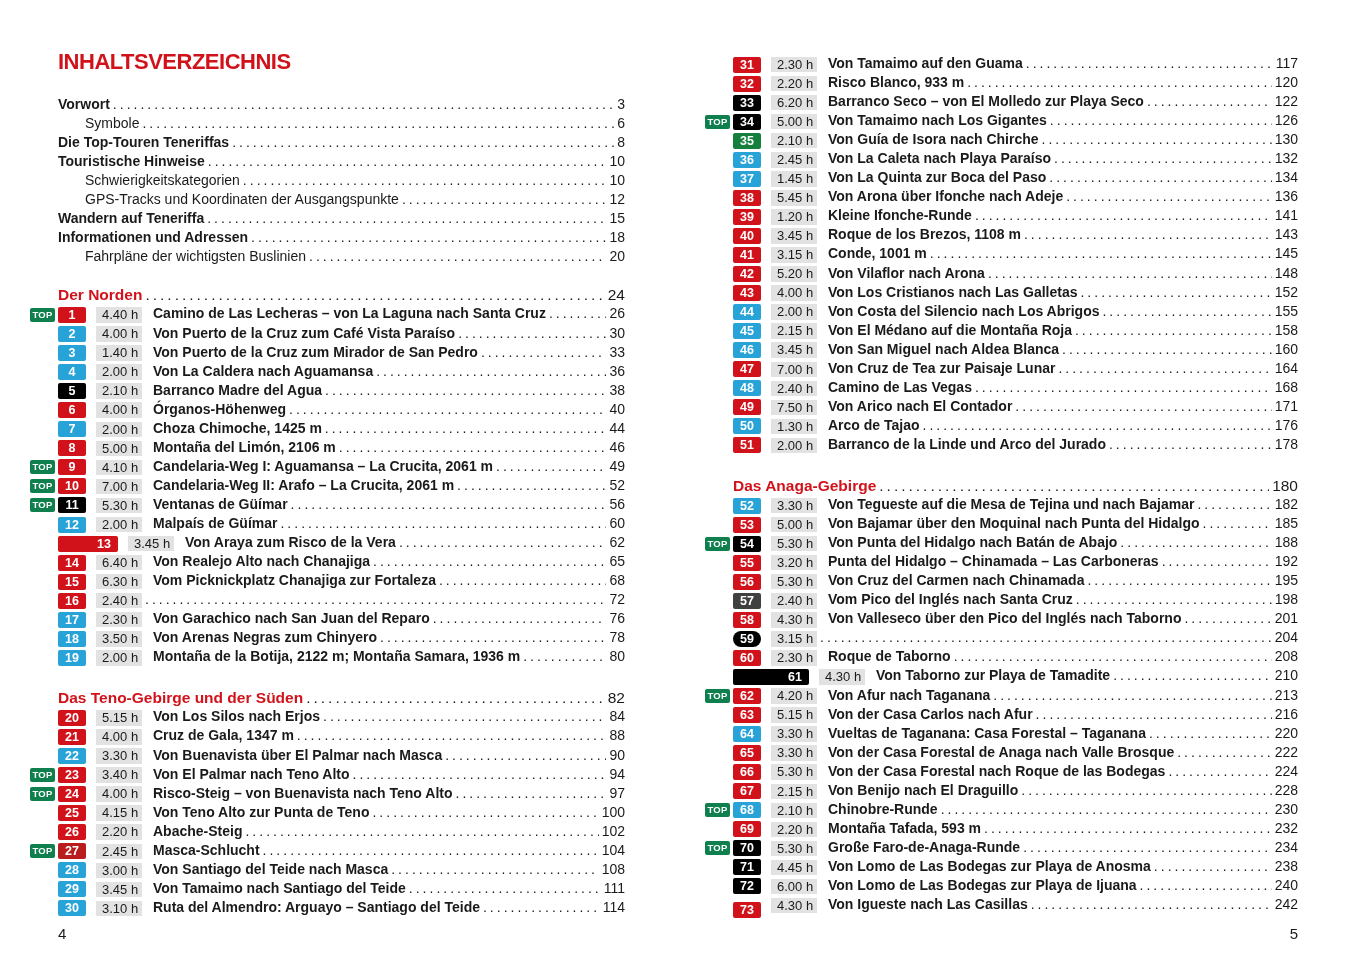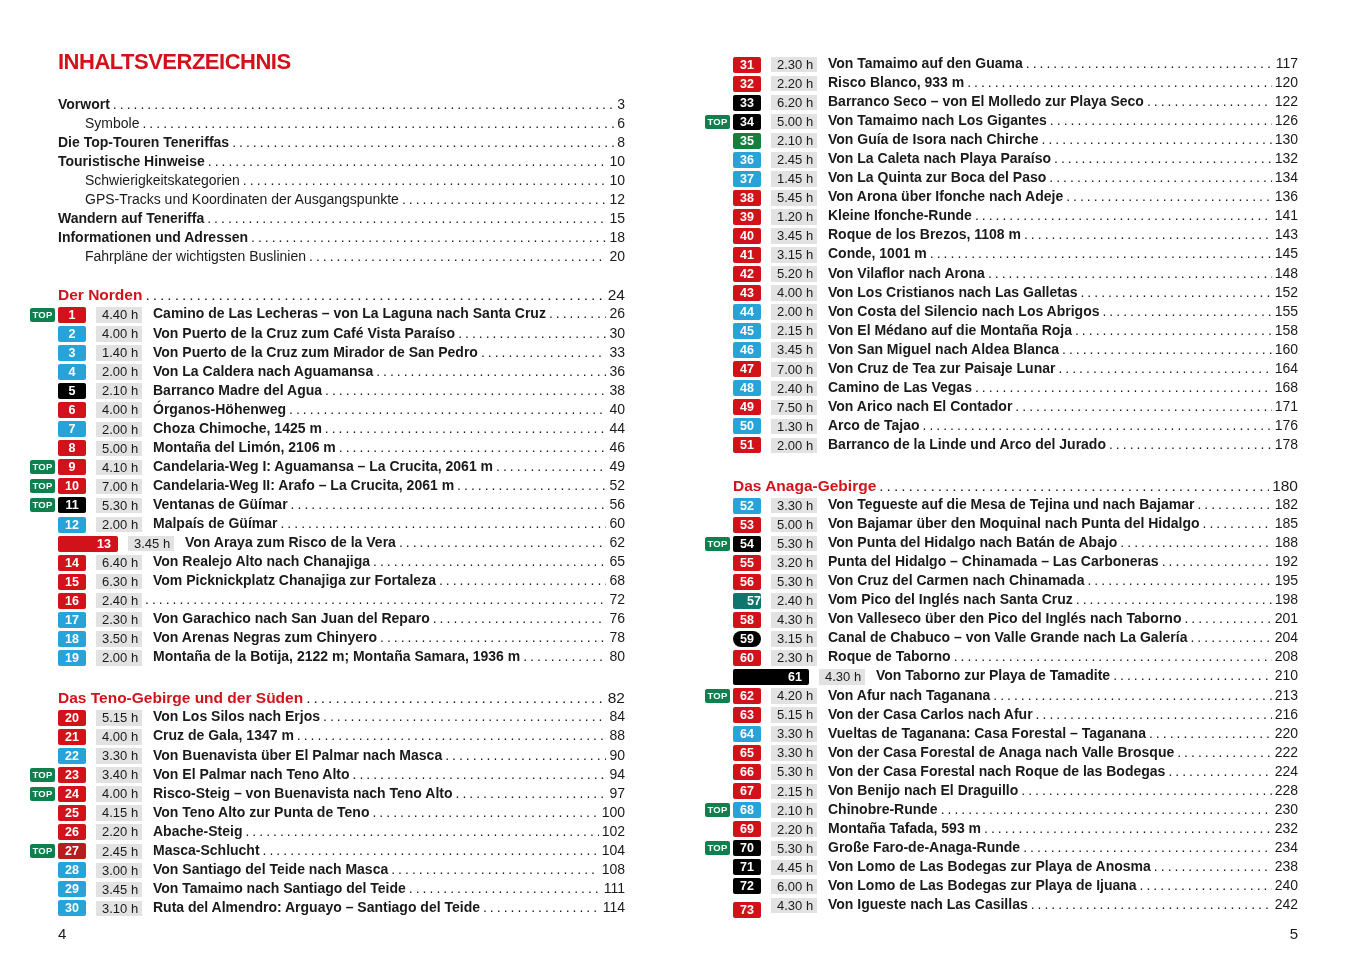--- a/index.html
+++ b/index.html
@@ -551,39 +551,38 @@
         <div class="entry-row">
 
     <span class="num-box" style="background: rgb(210, 18, 26);">56</span>
     <span class="time-chip" style="background: rgb(226, 226, 226);">5.30 h</span>
     <span class="entry-title">Von Cruz del Carmen nach Chinamada</span>
     <span class="leader">................................................................................................................................................................</span>
     <span class="pagenum">195</span>
   </div>
         <div class="entry-row">
 
-    <span class="num-box" style="background: #0f766e; text-align: right;">57</span>
+    <span class="num-box" style="background: #404040;">57</span>
     <span class="time-chip" style="background: rgb(226, 226, 226);">2.40 h</span>
     <span class="entry-title">Vom Pico del Inglés nach Santa Cruz</span>
     <span class="leader">................................................................................................................................................................</span>
     <span class="pagenum">198</span>
   </div>
         <div class="entry-row">
 
     <span class="num-box" style="background: rgb(210, 18, 26);">58</span>
     <span class="time-chip" style="background: rgb(226, 226, 226);">4.30 h</span>
     <span class="entry-title">Von Valleseco über den Pico del Inglés nach Taborno</span>
     <span class="leader">................................................................................................................................................................</span>
     <span class="pagenum">201</span>
   </div>
         <div class="entry-row">
 
     <span class="num-box" style="background: rgb(0, 0, 0); border-radius: 8px;">59</span>
     <span class="time-chip" style="background: rgb(226, 226, 226);">3.15 h</span>
-    <span class="entry-title">Canal de Chabuco – von Valle Grande nach La Galería</span>
     <span class="leader">................................................................................................................................................................</span>
     <span class="pagenum">204</span>
   </div>
         <div class="entry-row">
 
     <span class="num-box" style="background: rgb(210, 18, 26);">60</span>
     <span class="time-chip" style="background: rgb(226, 226, 226);">2.30 h</span>
     <span class="entry-title">Roque de Taborno</span>
     <span class="leader">................................................................................................................................................................</span>
     <span class="pagenum">208</span>

